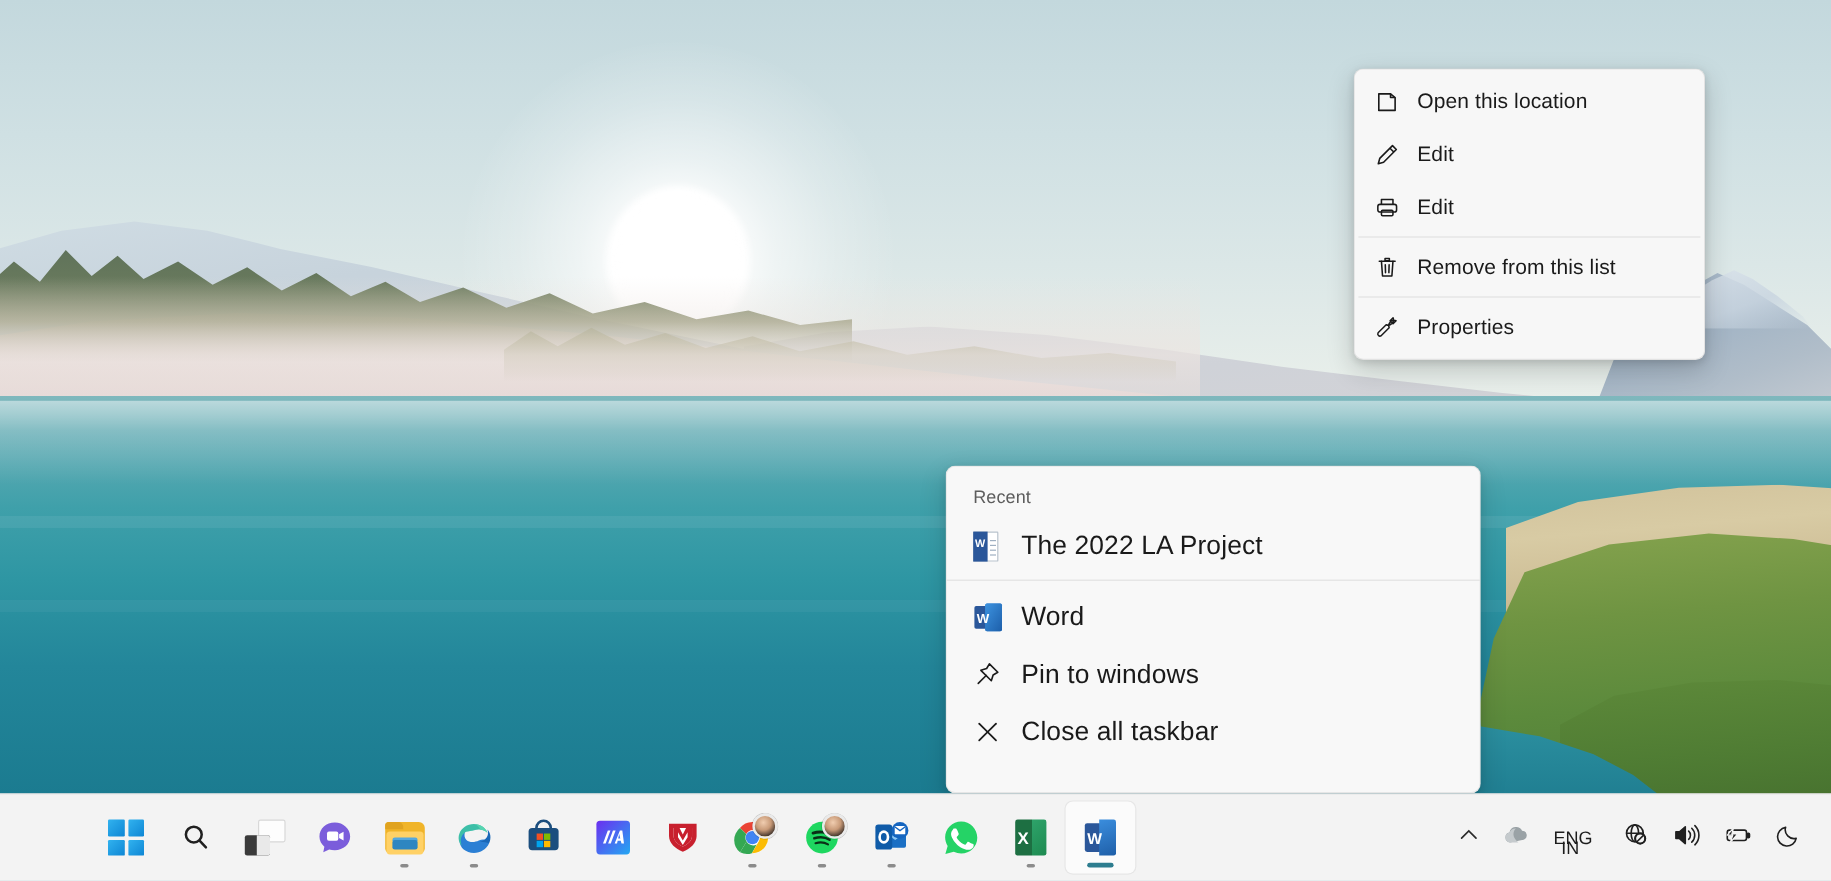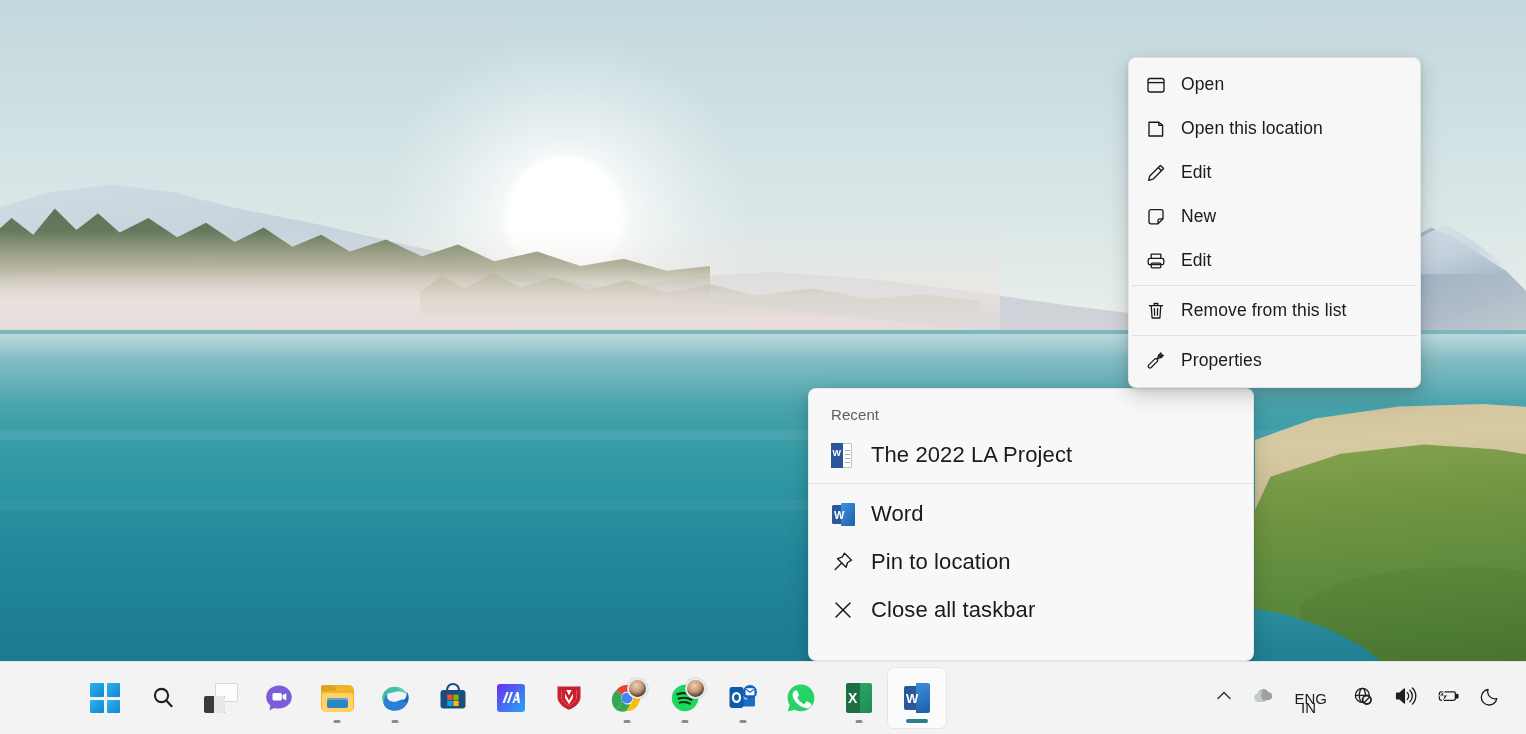--- a/index.html
+++ b/index.html
@@ -125,21 +125,21 @@
   }
   .cm-ico{width:36px;flex:0 0 36px;display:flex;align-items:center;justify-content:flex-start;}
   .cm-ico svg{display:block;}
   .cm-label{
     font-size:17.5px;color:#1a1a1a;letter-spacing:.1px;white-space:nowrap;
   }
   .cm-sep{height:1px;background:rgba(0,0,0,.09);margin:3px 0;}
 
   
   #jump-list{
-    position:absolute;left:808px;top:388px;width:444px;
+    position:absolute;left:788px;top:388px;width:444px;
     background:#f8f8f8;border:1px solid rgba(0,0,0,.07);border-radius:8px;
     box-shadow:0 8px 22px rgba(0,0,0,.16), 0 2px 6px rgba(0,0,0,.08);
     padding:8px 0 26px;z-index:30;
   }
   .jl-head{
     font-size:15px;color:#5d5d5d;padding:9px 22px 8px;letter-spacing:.1px;
   }
   .jl-item{
     display:flex;align-items:center;height:48px;padding:0 22px;cursor:default;
   }
@@ -274,45 +274,36 @@
     <span class="jl-label">Word</span>
   </div>
 
   <div class="jl-item">
     <span class="jl-ico">
       <svg width="24" height="24" viewBox="0 0 24 24" fill="none" stroke="#1a1a1a" stroke-width="1.35" stroke-linecap="round" stroke-linejoin="round">
         <path d="M13.5 3.2 L11.2 7.1 L6.4 8.6 L15.1 17.3 L16.6 12.5 L20.5 10.2 Z"></path>
         <line x1="10.8" y1="12.9" x2="4.2" y2="19.5"></line>
       </svg>
     </span>
-    <span class="jl-label">Pin to location</span>
+    <span class="jl-label">Pin to windows</span>
   </div>
 
   <div class="jl-item">
     <span class="jl-ico">
       <svg width="24" height="24" viewBox="0 0 24 24" fill="none" stroke="#1a1a1a" stroke-width="1.45" stroke-linecap="round">
         <line x1="5" y1="5" x2="19" y2="19"></line>
           <line x1="19" y1="5" x2="5" y2="19"></line>
       </svg>
     </span>
     <span class="jl-label">Close all taskbar</span>
   </div>
 </div>
 
 <div id="context-menu">
 
-  <div class="cm-item">
-    <span class="cm-ico">
-      <svg width="22" height="22" viewBox="0 0 22 22" fill="none" stroke="#1a1a1a" stroke-width="1.35">
-        <rect x="3" y="4.5" width="16" height="13.5" rx="2.2"></rect>
-        <line x1="3" y1="8.6" x2="19" y2="8.6"></line>
-      </svg>
-    </span>
-    <span class="cm-label">Open</span>
-  </div>
 
   <div class="cm-item">
     <span class="cm-ico">
       <svg width="22" height="22" viewBox="0 0 22 22" fill="none" stroke="#1a1a1a" stroke-width="1.35" stroke-linejoin="round">
         <path d="M4 4.2 H13.8 L17.6 7.3 V18 H4 Z"></path>
         <path d="M13.8 4.2 V7.3 H17.6"></path>
       </svg>
     </span>
     <span class="cm-label">Open this location</span>
   </div>
@@ -320,29 +311,20 @@
   <div class="cm-item">
     <span class="cm-ico">
       <svg width="22" height="22" viewBox="0 0 22 22" fill="none" stroke="#1a1a1a" stroke-width="1.35" stroke-linejoin="round">
         <path d="M15.4 3.4 L18.6 6.6 L8.0 17.2 L3.6 18.4 L4.8 14 Z"></path>
         <line x1="13.3" y1="5.5" x2="16.5" y2="8.7"></line>
       </svg>
     </span>
     <span class="cm-label">Edit</span>
   </div>
 
-  <div class="cm-item">
-    <span class="cm-ico">
-      <svg width="22" height="22" viewBox="0 0 22 22" fill="none" stroke="#1a1a1a" stroke-width="1.35" stroke-linejoin="round">
-        <path d="M4 5.6 a2 2 0 0 1 2-2 h10 a2 2 0 0 1 2 2 v7.2 l-5 5 H6 a2 2 0 0 1 -2-2 Z"></path>
-        <path d="M18 12.8 h-3.2 a1.8 1.8 0 0 0 -1.8 1.8 V17.8"></path>
-      </svg>
-    </span>
-    <span class="cm-label">New</span>
-  </div>
 
   <div class="cm-item">
     <span class="cm-ico">
       <svg width="22" height="22" viewBox="0 0 22 22" fill="none" stroke="#1a1a1a" stroke-width="1.3" stroke-linejoin="round">
         <path d="M6.2 8.3 V4.2 h9.6 v4.1"></path>
         <rect x="3.2" y="8.3" width="15.6" height="6.4" rx="1.8"></rect>
         <rect x="6.2" y="13.2" width="9.6" height="4.6" rx="1"></rect>
       </svg>
     </span>
     <span class="cm-label">Edit</span>

